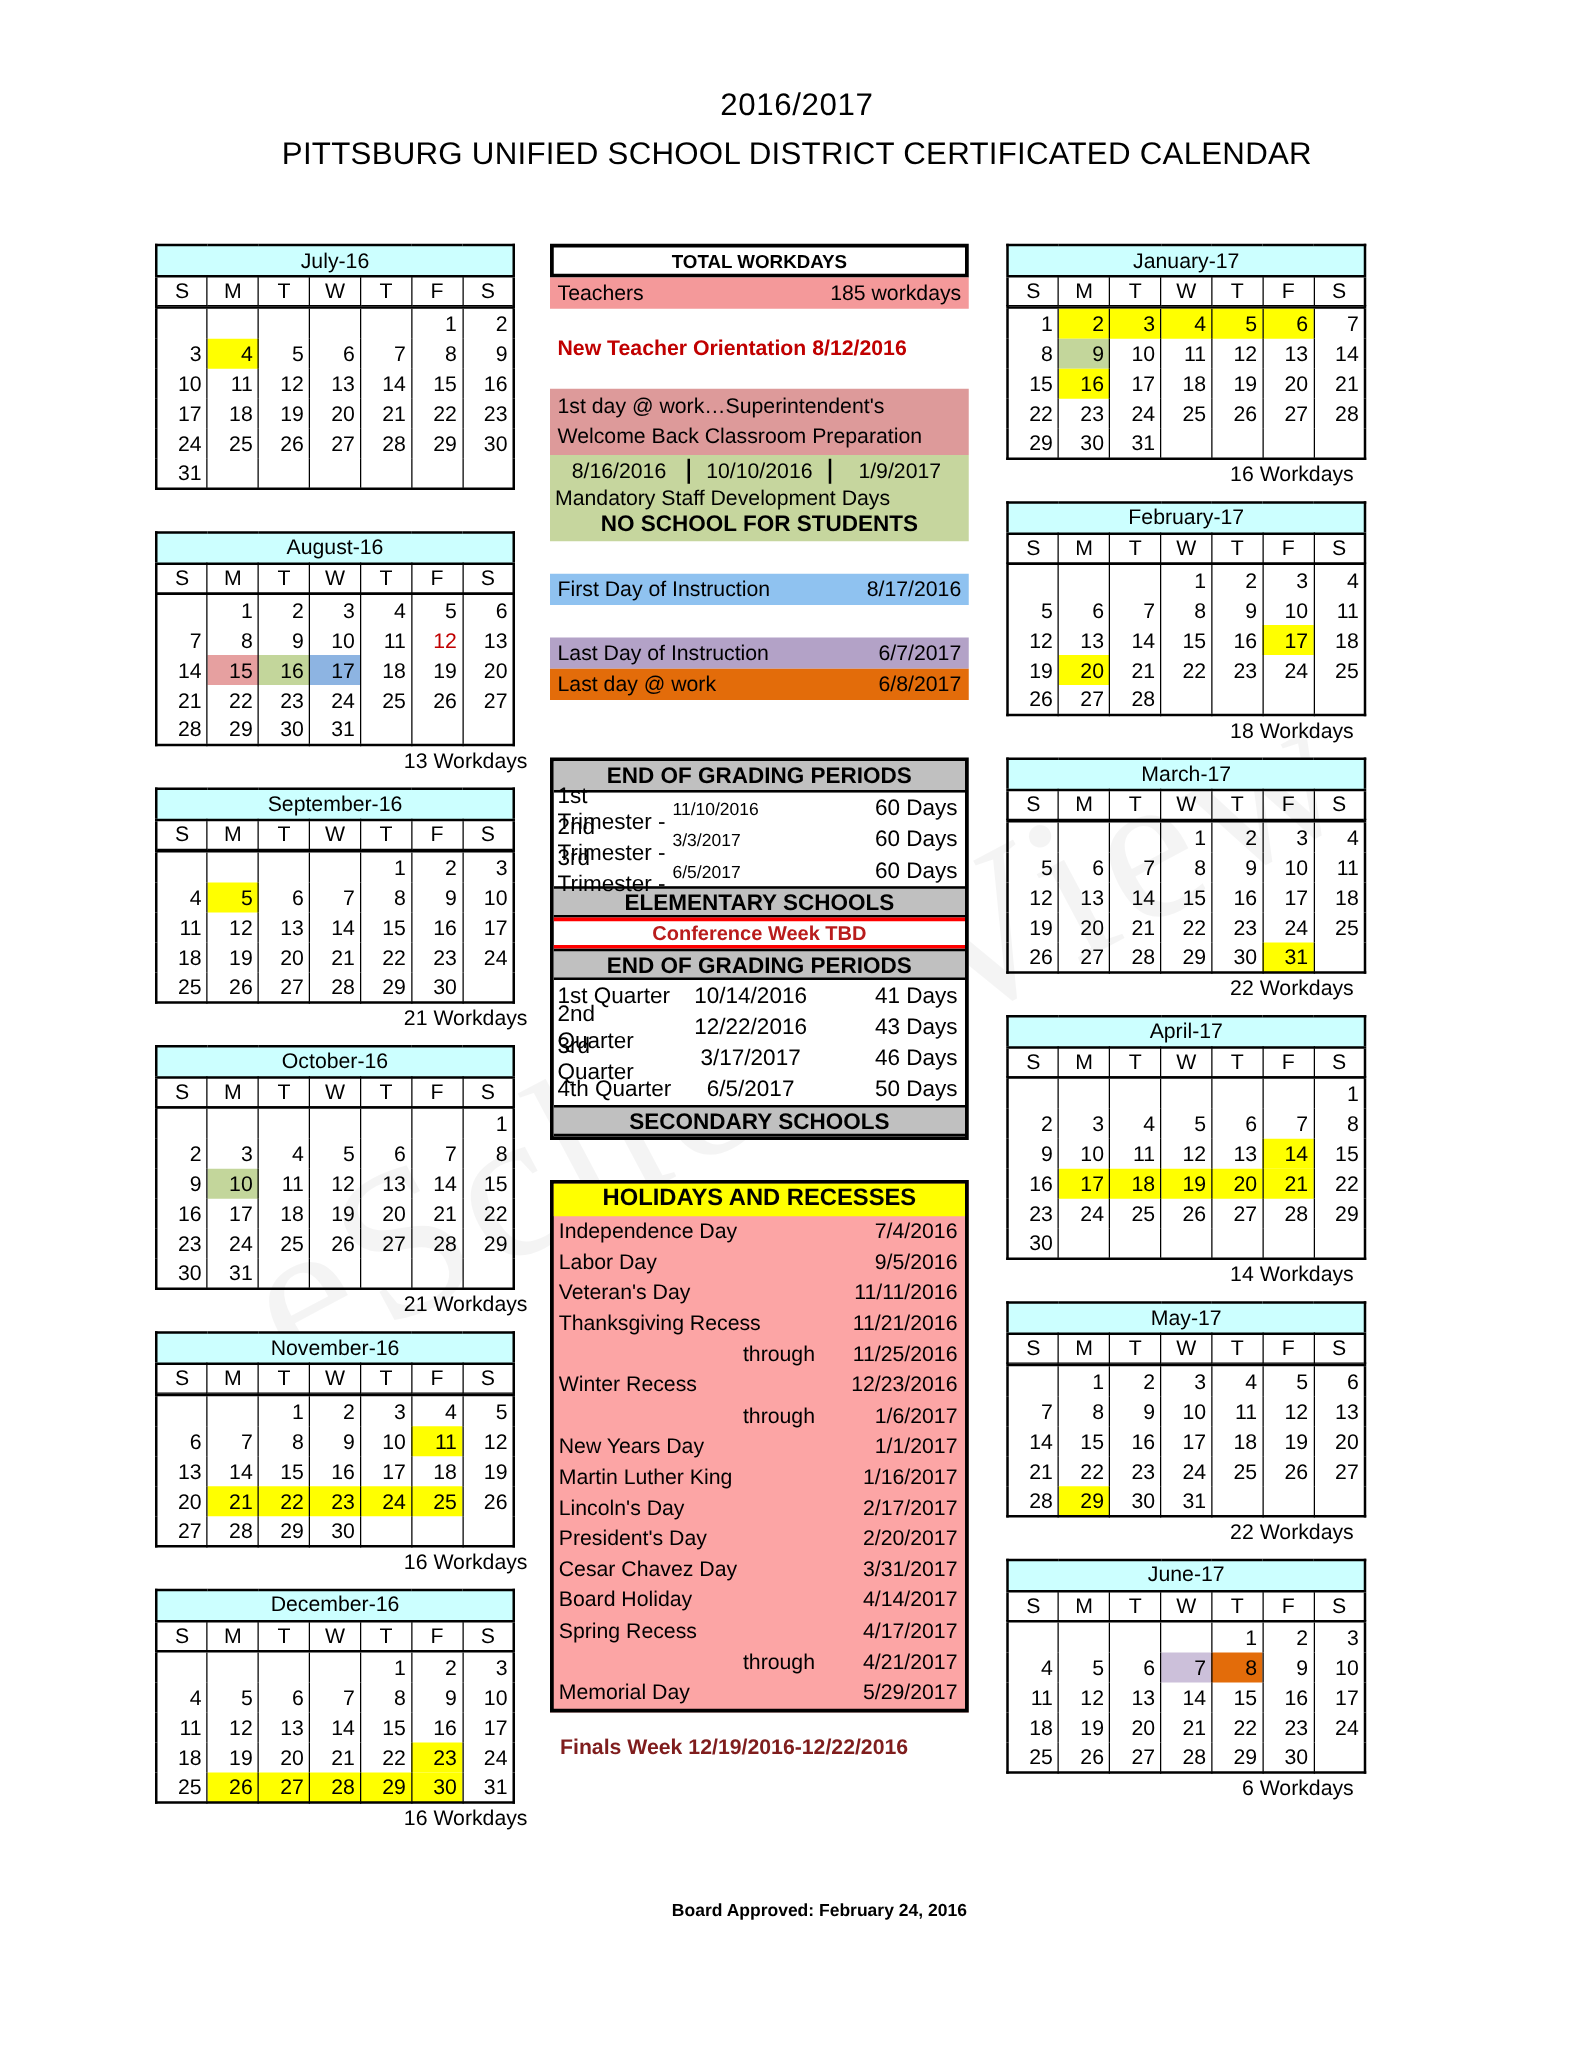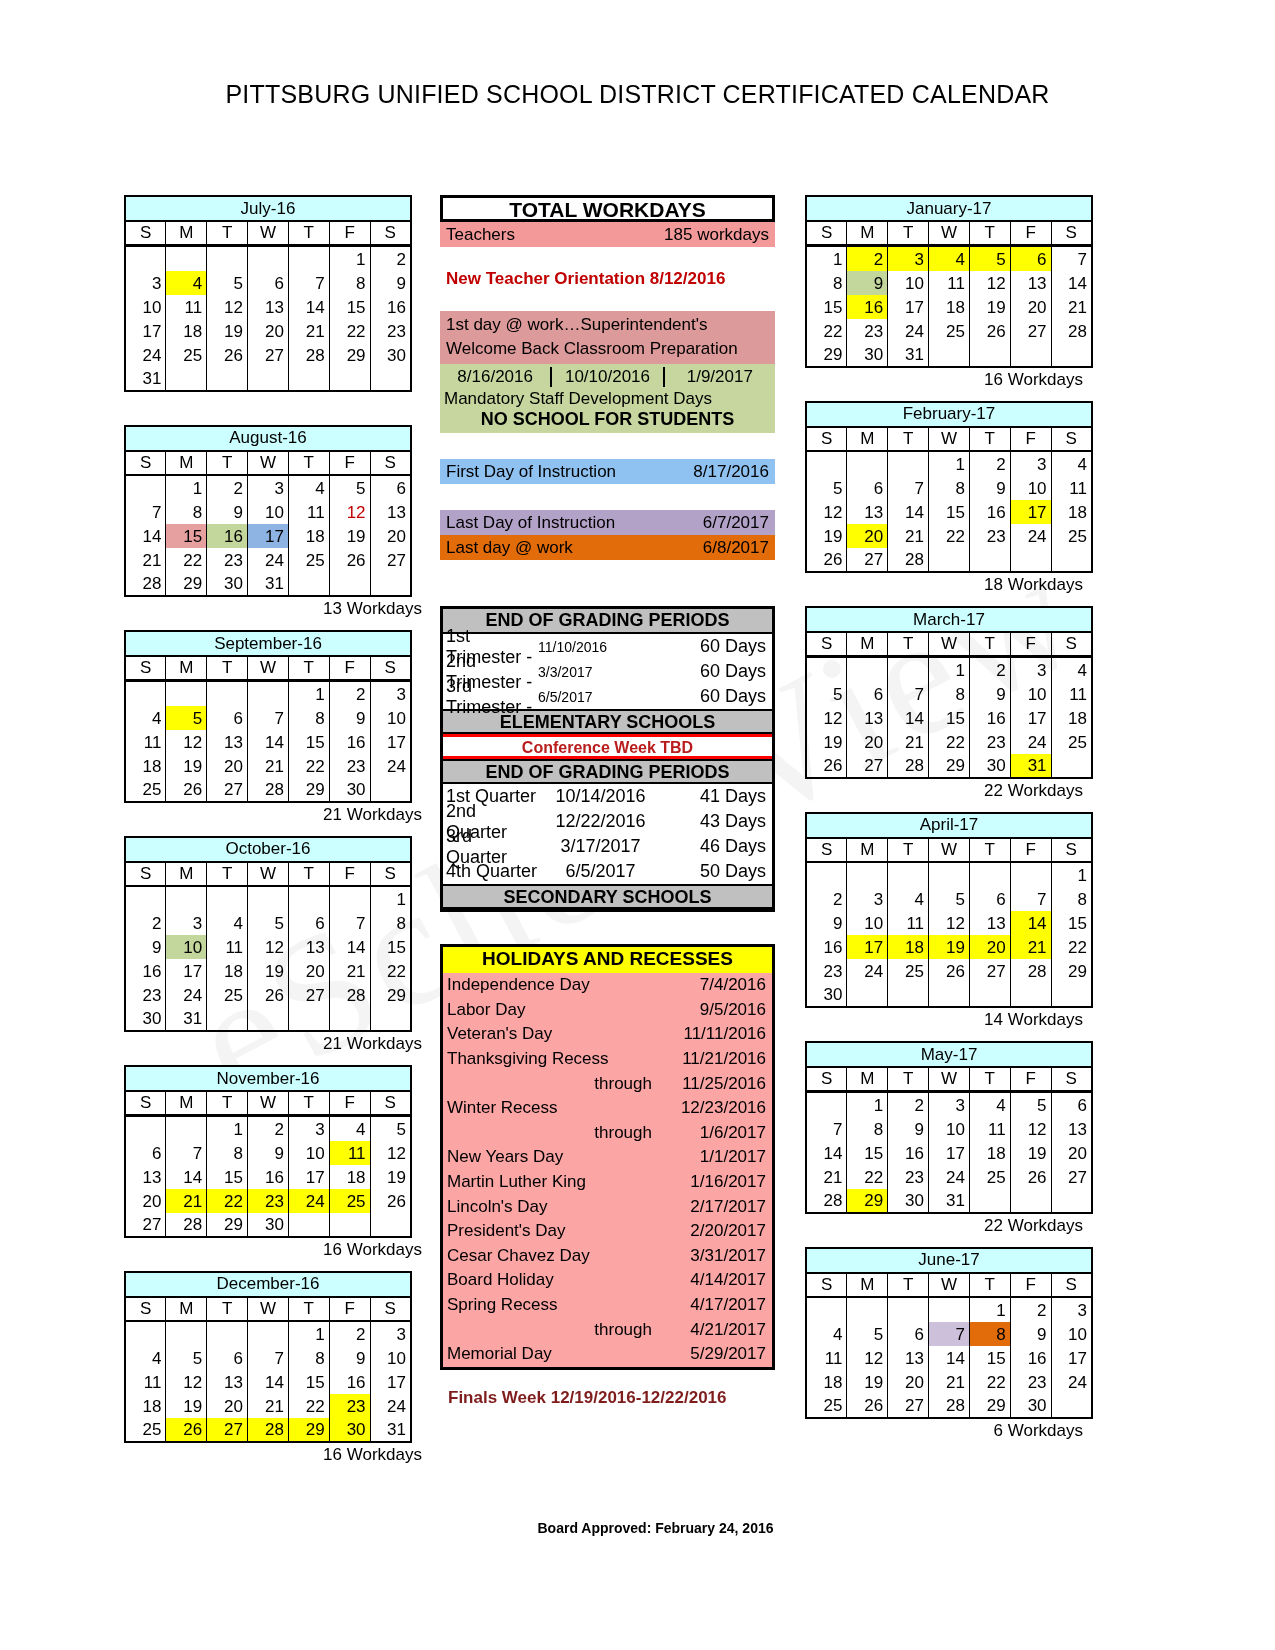--- a/index.html
+++ b/index.html
@@ -63,21 +63,21 @@
   .hl-orange { background:#e36c0a; }
   .txt-red   { color:#c00000; }
 
   .workdays { text-align:right; font-size:17px; padding:2px 10px 0 0; }
   .month-wrap { margin-bottom:11px; }
 
   
   .panel { width:335px; }
   .hdrbox {
     border:3px solid #000; text-align:center; font-weight:bold;
-    font-size:21px; height:27px; line-height:24px; background:#fff;
+    font-size:15px; height:27px; line-height:24px; background:#fff;
   }
   .legendrow {
     display:flex; justify-content:space-between; align-items:center;
     font-size:17px; height:25px; padding:0 6px;
   }
   .legendrow .lbl { white-space:nowrap; }
   .legendrow .val { white-space:nowrap; }
   .noteline { font-size:17px; font-weight:bold; color:#c00000; padding:2px 6px; }
 
   .redblock { background:#f4999a; }
@@ -136,20 +136,21 @@
 </head>
 <body>
 
 <div class="page">
 
   <div class="watermark">
     <span>eSchoolView</span>
   </div>
 
   <div class="titleblock">
+    <div class="title-year">2016/2017</div>
     <div class="title-main">PITTSBURG UNIFIED SCHOOL DISTRICT CERTIFICATED CALENDAR</div>
   </div>
 
   <div class="cols">
     <div class="col-left" id="col-left">
         <div class="month-wrap">
           <table class="cal">
             <tbody>
               <tr>
                 <td class="mtitle" colspan="7">July-16</td>

